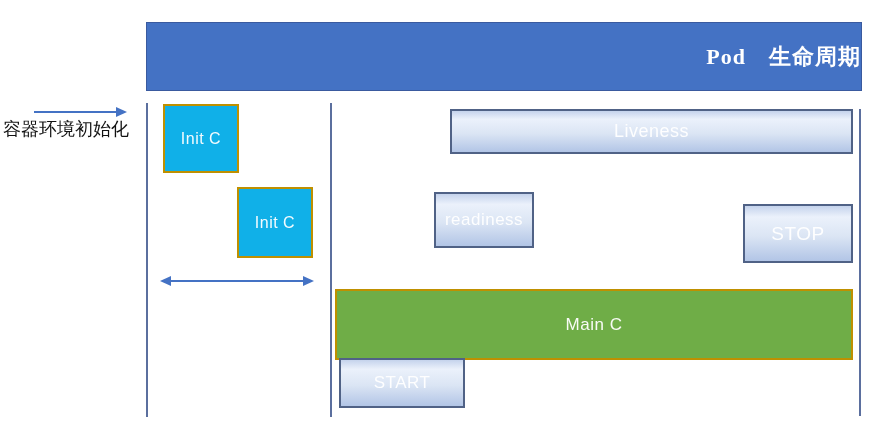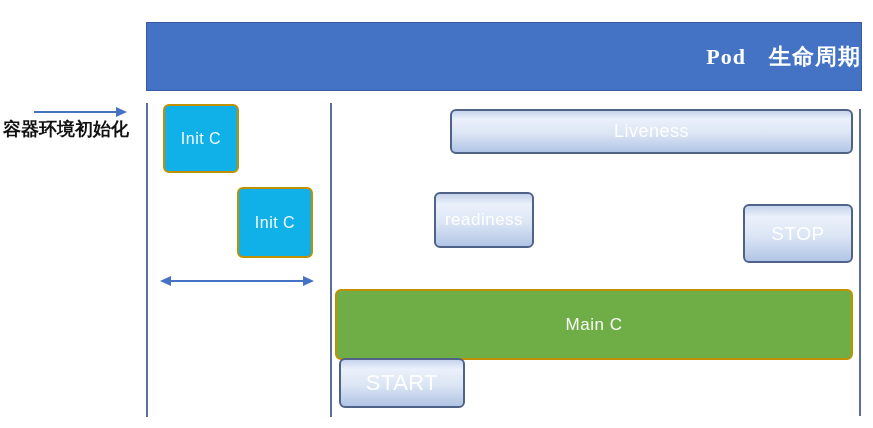--- a/index.html
+++ b/index.html
@@ -15,52 +15,51 @@
     box-sizing:border-box;
     display:flex;align-items:center;justify-content:flex-end;
   }
   .banner .title{
     color:#fff;font-family:"Liberation Serif", serif;font-weight:bold;
     font-size:22px;letter-spacing:1px;
   }
   
   .env-label{
     position:absolute;left:3px;top:117px;width:132px;
-    color:#111;font-weight:bold;font-size:18px;letter-spacing:0px;
+    color:#111;font-weight:normal;font-size:18px;letter-spacing:0px;
     font-family:"Liberation Sans", sans-serif;white-space:nowrap;
   }
   .env-arrow{position:absolute;left:30px;top:104px;}
   
   .vline{position:absolute;width:2px;background:var(--line-color,#5B6F9E);}
   .vline.left{left:146px;top:103px;height:314px;}
   .vline.mid{left:330px;top:103px;height:314px;}
   .vline.right{left:859px;top:109px;height:307px;}
   
   .box{
     position:absolute;box-sizing:border-box;
     display:flex;align-items:center;justify-content:center;
     color:rgba(255,255,255,.95);
-    border-radius:6px;
   }
   .cyan{
     background:var(--cyan-fill,#10B0E8);
     border:2px solid var(--olive-border,#BF9000);
     font-size:16px;letter-spacing:.5px;
   }
   .init1{left:163px;top:104px;width:76px;height:69px;}
   .init2{left:237px;top:187px;width:76px;height:71px;}
   .grad{
     background:linear-gradient(180deg,#c5d3ec 0%,#ebf1fb 20%,#dbe5f4 55%,#b2c5e6 100%);
     border:2px solid var(--grad-border,#506286);
     font-size:18px;letter-spacing:.5px;
   }
   .liveness{left:450px;top:109px;width:403px;height:45px;}
   .readiness{left:434px;top:192px;width:100px;height:56px;font-size:17px;}
   .stop{left:743px;top:204px;width:110px;height:59px;font-size:19px;}
-  .start{left:339px;top:358px;width:126px;height:50px;font-size:22px;}
+  .start{left:339px;top:358px;width:126px;height:50px;font-size:17px;}
   .green{
     background:var(--green-fill,#6FAD47);
     border:2px solid var(--olive-border,#BF9000);
     font-size:17px;letter-spacing:.5px;
   }
   .mainc{left:335px;top:269px;width:518px;height:71px;margin-top:20px;}
   
   .span-arrow{position:absolute;left:158px;top:273px;}
 </style>
 </head>

